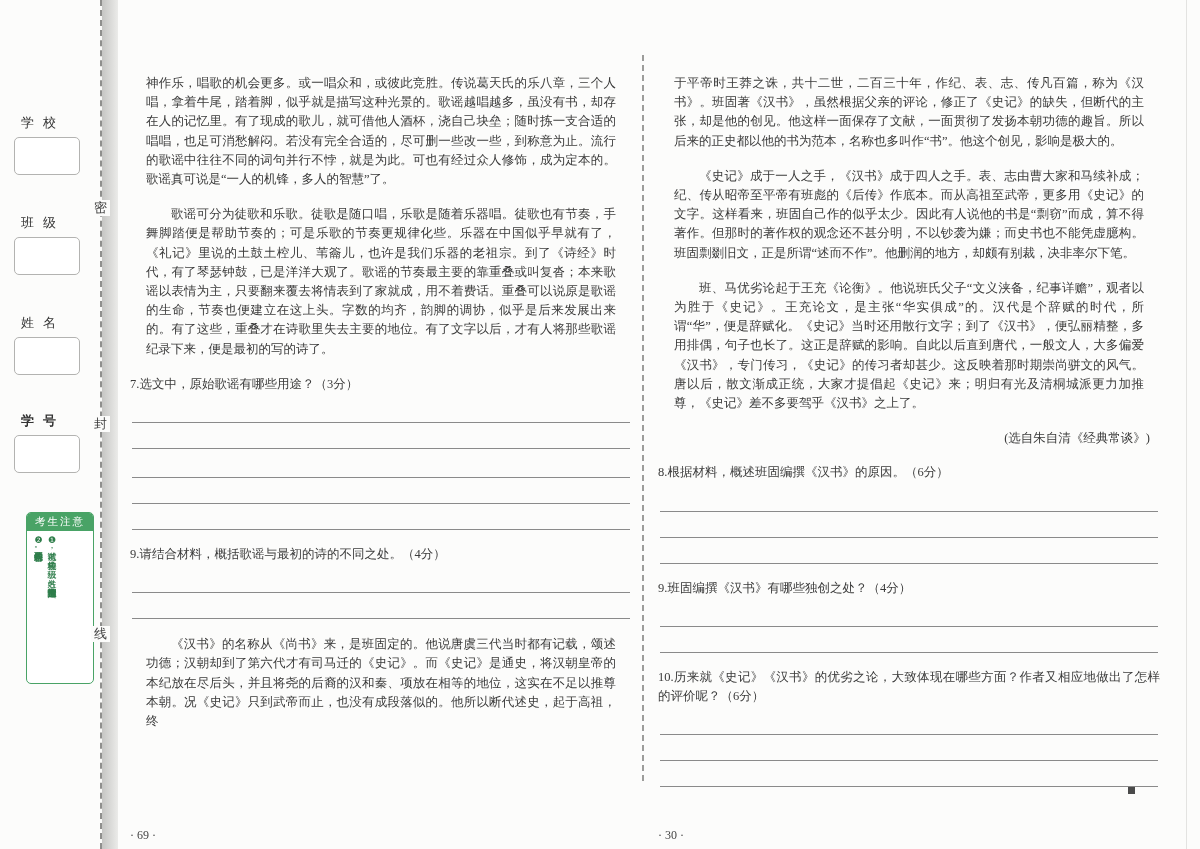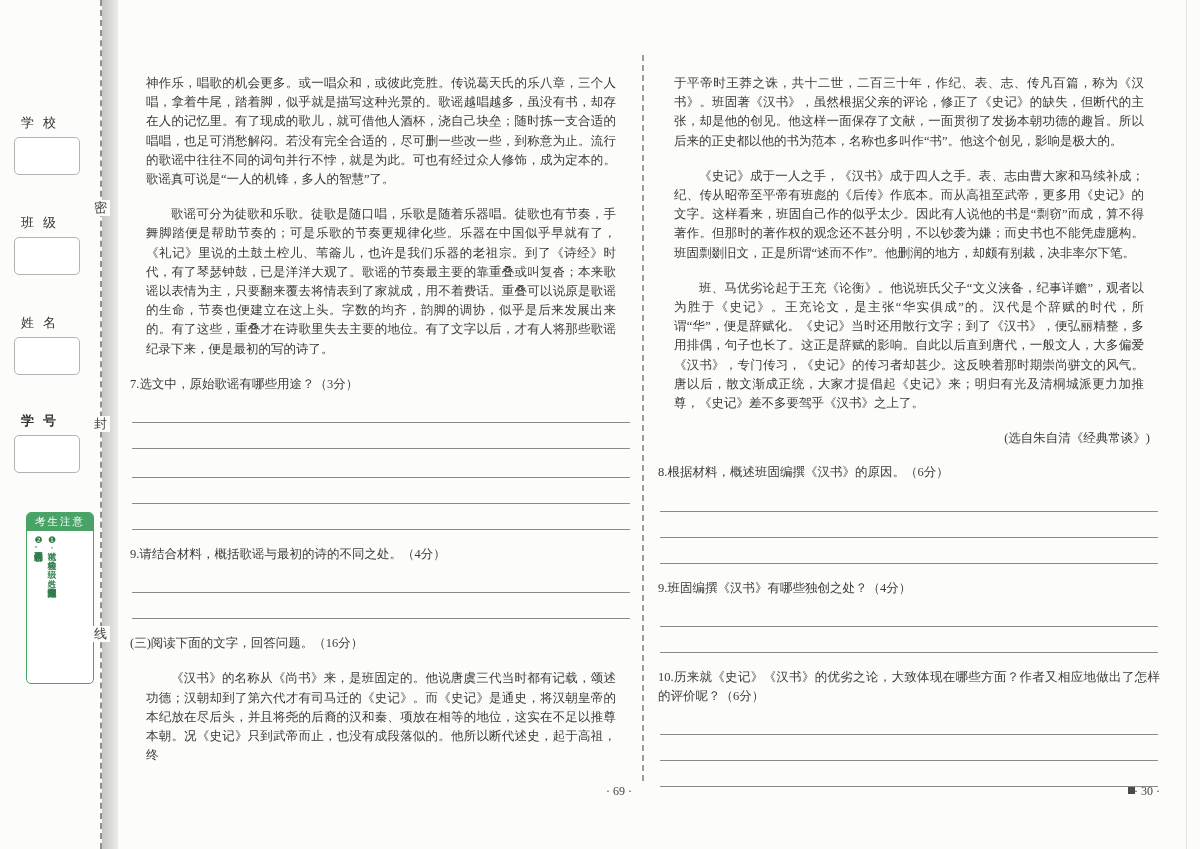--- a/index.html
+++ b/index.html
@@ -46,21 +46,21 @@
   .indent { text-indent: 2em; }
   .question { margin-top: 9px; }
   .q-gap { margin-top: 15px; }
   .ans { margin-top: 3px; }
   .ans-line { height: 26px; border-bottom: 1px solid #8a8a8a; margin: 0 2px; }
   .section-head { margin-top: 15px; }
   .source-line { text-align: right; padding-right: 10px; margin-top: 3px; }
 
   .page-divider { position: absolute; left: 642px; top: 55px; height: 726px; width: 0;
                   border-left: 2px dashed #9c9c9a; }
-  .page-num { position: absolute; top: 784px; width: 502px; text-align: right;
+  .page-num { position: absolute; top: 828px; width: 502px; text-align: left;
               font-size: 12px; color: #444; }
   .pn-left { left: 130px; } .pn-right { left: 658px; }
   .print-mark { position: absolute; left: 1128px; top: 787px; width: 7px; height: 7px; background: #4a4a4a; }
   .right-edge { position: absolute; left: 1186px; top: 0; height: 100%; width: 0; border-left: 1px solid #e3e3e1; }
 </style>
 </head>
 <body>
 
 <div class="binding-strip"></div>
 <div class="seal-dash"></div>
@@ -108,21 +108,20 @@
     <div class="ans-line"></div>
     <div class="ans-line"></div>
   </div>
 
   <div class="question q-gap">9.请结合材料，概括歌谣与最初的诗的不同之处。（4分）</div>
   <div class="ans">
     <div class="ans-line"></div>
     <div class="ans-line"></div>
   </div>
 
-  <div class="section-head">(三)阅读下面的文字，回答问题。（16分）</div>
   <p class="para indent">《汉书》的名称从《尚书》来，是班固定的。他说唐虞三代当时都有记载，颂述功德；汉朝却到了第六代才有司马迁的《史记》。而《史记》是通史，将汉朝皇帝的本纪放在尽后头，并且将尧的后裔的汉和秦、项放在相等的地位，这实在不足以推尊本朝。况《史记》只到武帝而止，也没有成段落似的。他所以断代述史，起于高祖，终</p>
 </div>
 <div class="page-num pn-left">· 69 ·</div>
 
 <div class="page-divider"></div>
 
 <div class="page pg-right">
   <p class="para">于平帝时王莽之诛，共十二世，二百三十年，作纪、表、志、传凡百篇，称为《汉书》。班固著《汉书》，虽然根据父亲的评论，修正了《史记》的缺失，但断代的主张，却是他的创见。他这样一面保存了文献，一面贯彻了发扬本朝功德的趣旨。所以后来的正史都以他的书为范本，名称也多叫作“书”。他这个创见，影响是极大的。</p>
   <p class="para indent">《史记》成于一人之手，《汉书》成于四人之手。表、志由曹大家和马续补成；纪、传从昭帝至平帝有班彪的《后传》作底本。而从高祖至武帝，更多用《史记》的文字。这样看来，班固自己作的似乎太少。因此有人说他的书是“剽窃”而成，算不得著作。但那时的著作权的观念还不甚分明，不以钞袭为嫌；而史书也不能凭虚臆构。班固剽剟旧文，正是所谓“述而不作”。他删润的地方，却颇有别裁，决非率尔下笔。</p>
   <p class="para indent">班、马优劣论起于王充《论衡》。他说班氏父子“文义浃备，纪事详赡”，观者以为胜于《史记》。王充论文，是主张“华实俱成”的。汉代是个辞赋的时代，所谓“华”，便是辞赋化。《史记》当时还用散行文字；到了《汉书》，便弘丽精整，多用排偶，句子也长了。这正是辞赋的影响。自此以后直到唐代，一般文人，大多偏爱《汉书》，专门传习，《史记》的传习者却甚少。这反映着那时期崇尚骈文的风气。唐以后，散文渐成正统，大家才提倡起《史记》来；明归有光及清桐城派更力加推尊，《史记》差不多要驾乎《汉书》之上了。</p>

